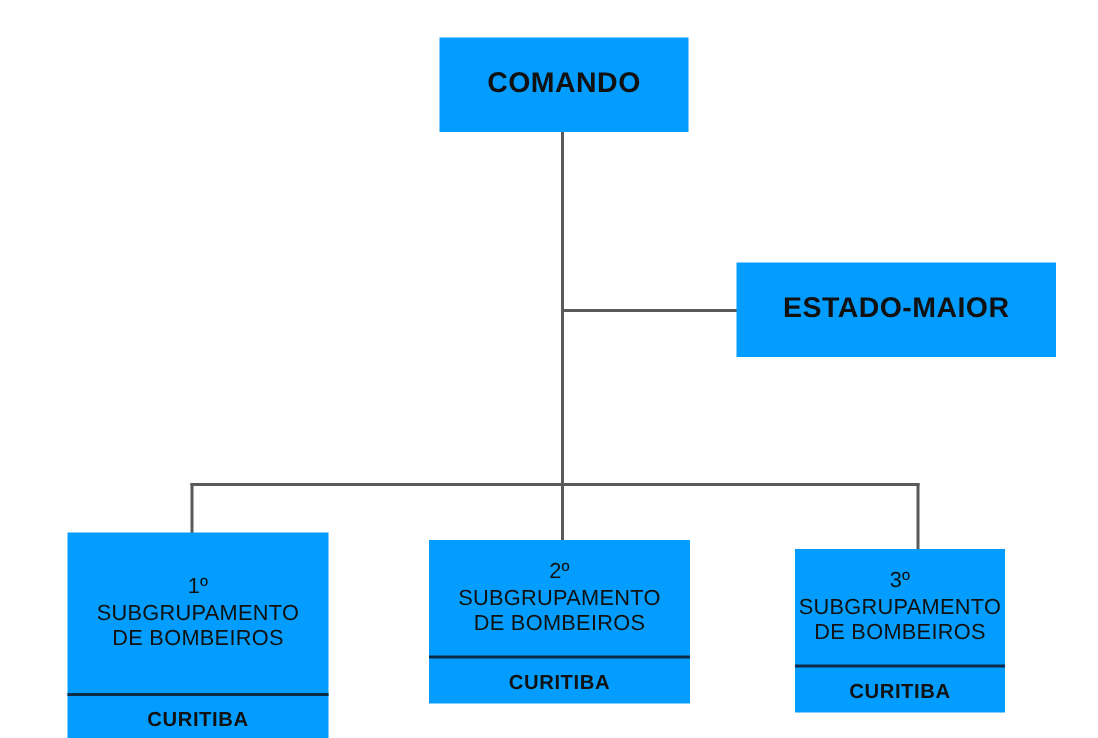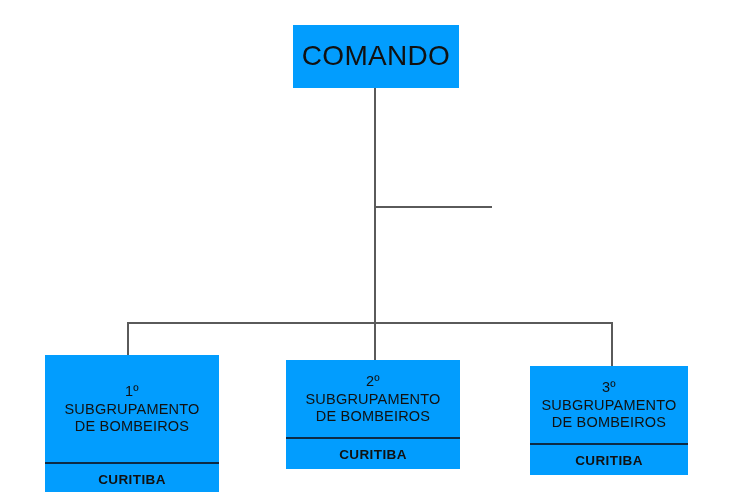--- a/index.html
+++ b/index.html
@@ -33,22 +33,22 @@
     box-sizing: border-box;
     display: flex;
     flex-direction: column;
     align-items: center;
     justify-content: center;
     color: #111111;
   }
 
   
   .node-major .node-title {
-    font-size: 28px;
-    font-weight: normal;
+    font-size: 19px;
+    font-weight: bold;
     letter-spacing: 0.3px;
     text-align: center;
     line-height: 1.1;
   }
 
   
   .node-unit {
     justify-content: flex-start;
     padding: 0;
   }
@@ -97,20 +97,23 @@
   <div class="line line-h" style="left:127px; top:322px; width:486px;"></div>
 
   <div class="line line-v" style="left:127px; top:322px; height:34px;"></div>
   <div class="line line-v" style="left:374px; top:322px; height:39px;"></div>
   <div class="line line-v" style="left:611px; top:322px; height:45px;"></div>
 
   <div class="node node-major" style="left:293px; top:25px; width:166px; height:63px;">
     <span class="node-title">COMANDO</span>
   </div>
 
+  <div class="node node-major" style="left:491px; top:175px; width:213px; height:63px;">
+    <span class="node-title">ESTADO-MAIOR</span>
+  </div>
 
   <div class="node node-unit" style="left:45px; top:355px; width:174px; height:139px;">
     <div class="unit-name">
       <span class="unit-line">1º</span>
       <span class="unit-line">SUBGRUPAMENTO</span>
       <span class="unit-line">DE BOMBEIROS</span>
     </div>
     <div class="unit-divider"></div>
     <div class="unit-city">CURITIBA</div>
   </div>
@@ -118,21 +121,21 @@
   <div class="node node-unit" style="left:286px; top:360px; width:174px; height:109px;">
     <div class="unit-name">
       <span class="unit-line">2º</span>
       <span class="unit-line">SUBGRUPAMENTO</span>
       <span class="unit-line">DE BOMBEIROS</span>
     </div>
     <div class="unit-divider"></div>
     <div class="unit-city">CURITIBA</div>
   </div>
 
-  <div class="node node-unit" style="left:530px; top:366px; width:158px; height:109px;">
+  <div class="node node-unit" style="left:530px; top:366px; width:140px; height:109px;">
     <div class="unit-name">
       <span class="unit-line">3º</span>
       <span class="unit-line">SUBGRUPAMENTO</span>
       <span class="unit-line">DE BOMBEIROS</span>
     </div>
     <div class="unit-divider"></div>
     <div class="unit-city">CURITIBA</div>
   </div>
 
 </div>

